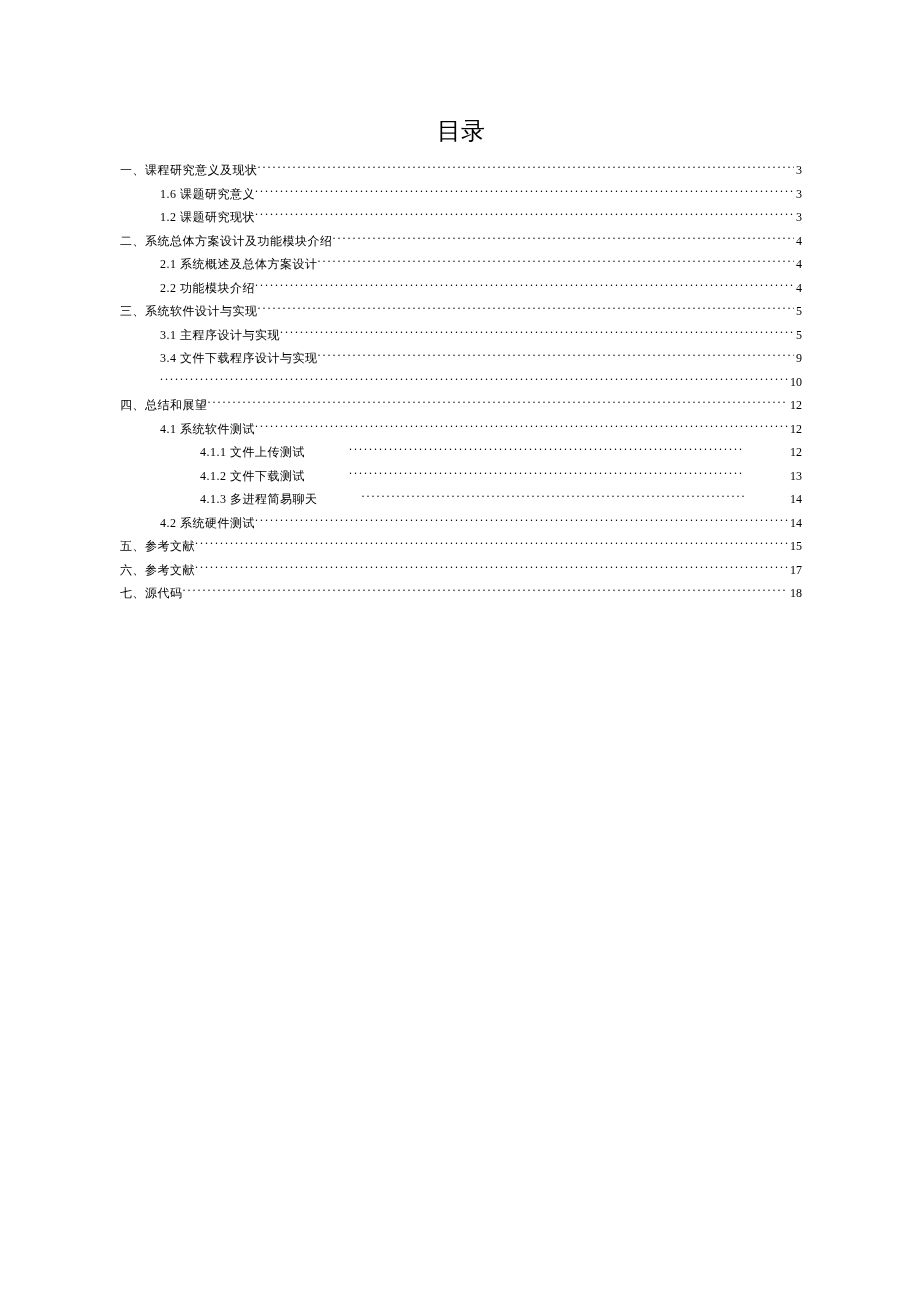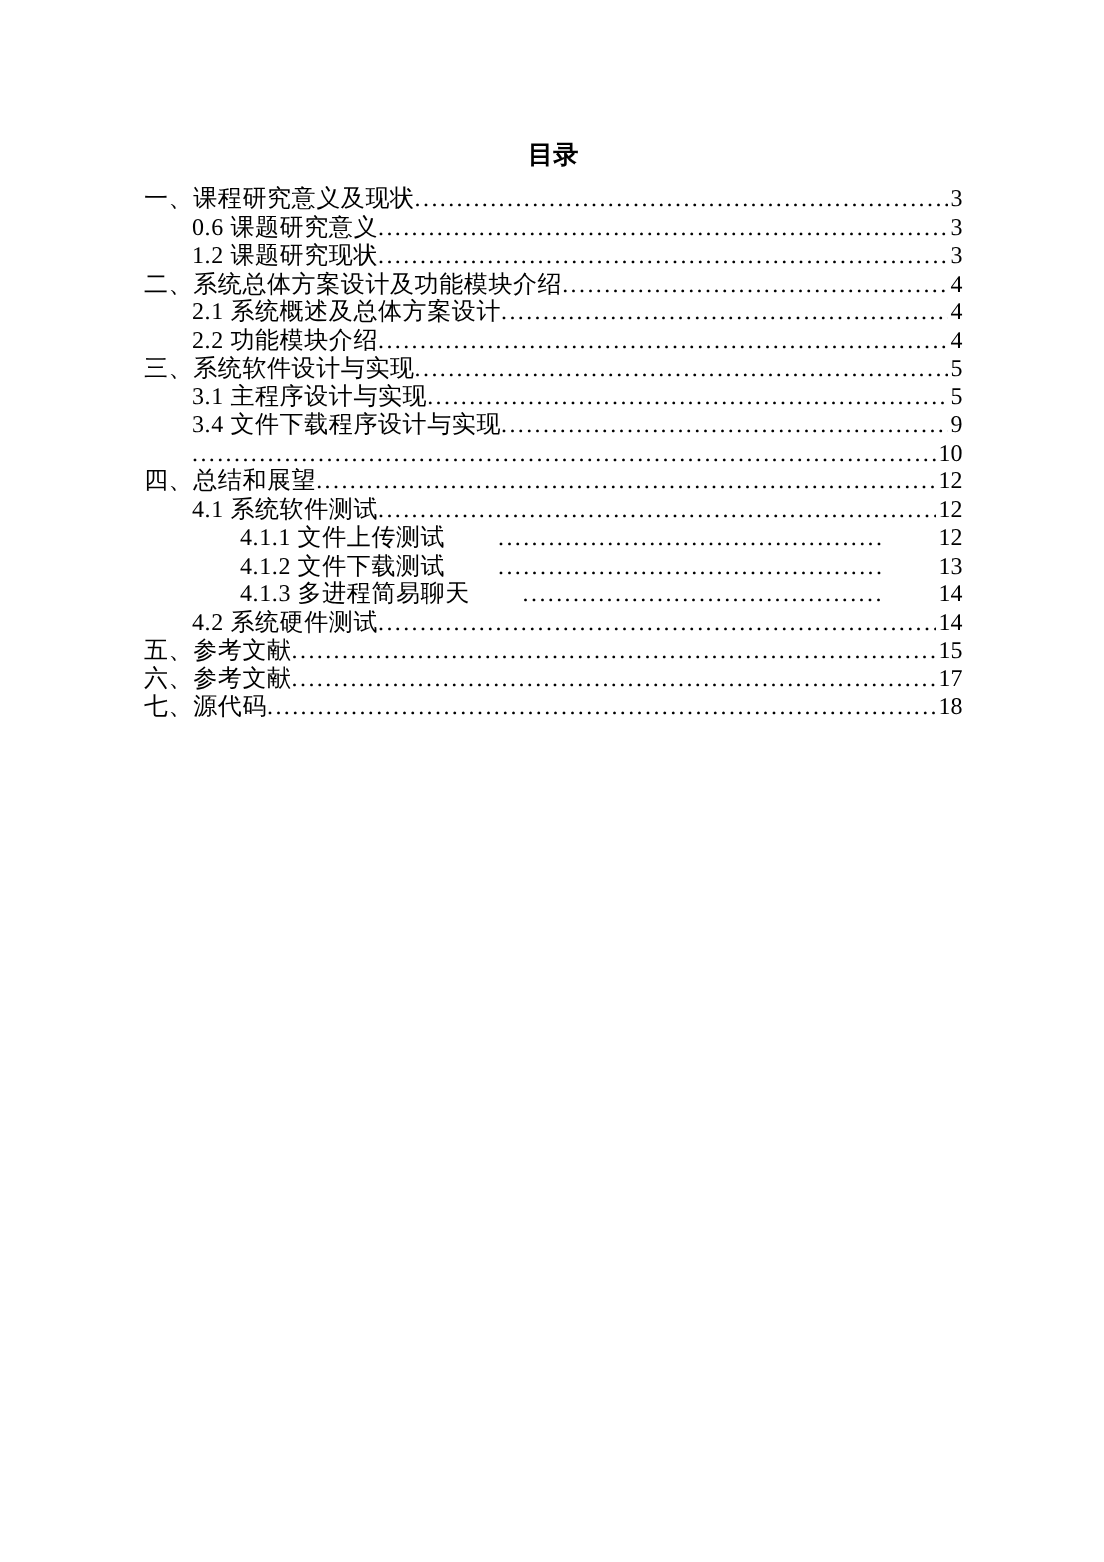--- a/index.html
+++ b/index.html
@@ -9,29 +9,29 @@
       background: #fff;
       font-family: "SimSun", "宋体", serif;
       color: #000;
       position: relative;
     }
     .page {
       padding: 115px 118px 0 120px;
     }
     .title {
       text-align: center;
-      font-size: 21px;
-      font-weight: bold;
+      font-size: 24px;
+      font-weight: normal;
       margin-bottom: 12px;
       font-family: "SimSun", "宋体", serif;
     }
     .toc-entry {
       display: flex;
-      align-items: flex-end;
-      font-size: 20px;
+      align-items: center;
+      font-size: 12px;
       line-height: 23.5px;
       white-space: nowrap;
       overflow: hidden;
     }
     .toc-entry.level-1 { padding-left: 0; }
     .toc-entry.level-2 { padding-left: 40px; }
     .toc-entry.level-3 { padding-left: 80px; gap: 44px; }
     .toc-label {
       flex: 0 0 auto;
       letter-spacing: 0.5px;
@@ -64,21 +64,21 @@
 
 <div class="page">
   <div class="title">目录</div>
   <div class="toc">
       <div class="toc-entry level-1">
         <span class="toc-label">一、课程研究意义及现状</span>
         <span class="toc-dots"></span>
         <span class="toc-page">3</span>
       </div>
       <div class="toc-entry level-2">
-        <span class="toc-label">0.6 课题研究意义</span>
+        <span class="toc-label">1.6 课题研究意义</span>
         <span class="toc-dots"></span>
         <span class="toc-page">3</span>
       </div>
       <div class="toc-entry level-2">
         <span class="toc-label">1.2 课题研究现状</span>
         <span class="toc-dots"></span>
         <span class="toc-page">3</span>
       </div>
       <div class="toc-entry level-1">
         <span class="toc-label">二、系统总体方案设计及功能模块介绍</span>

